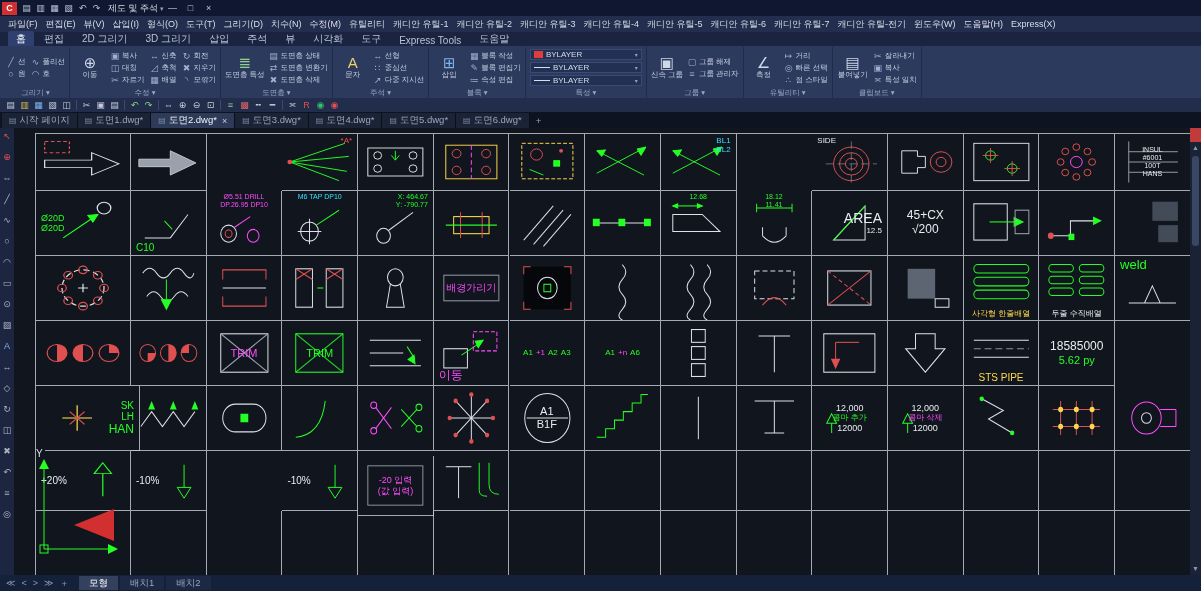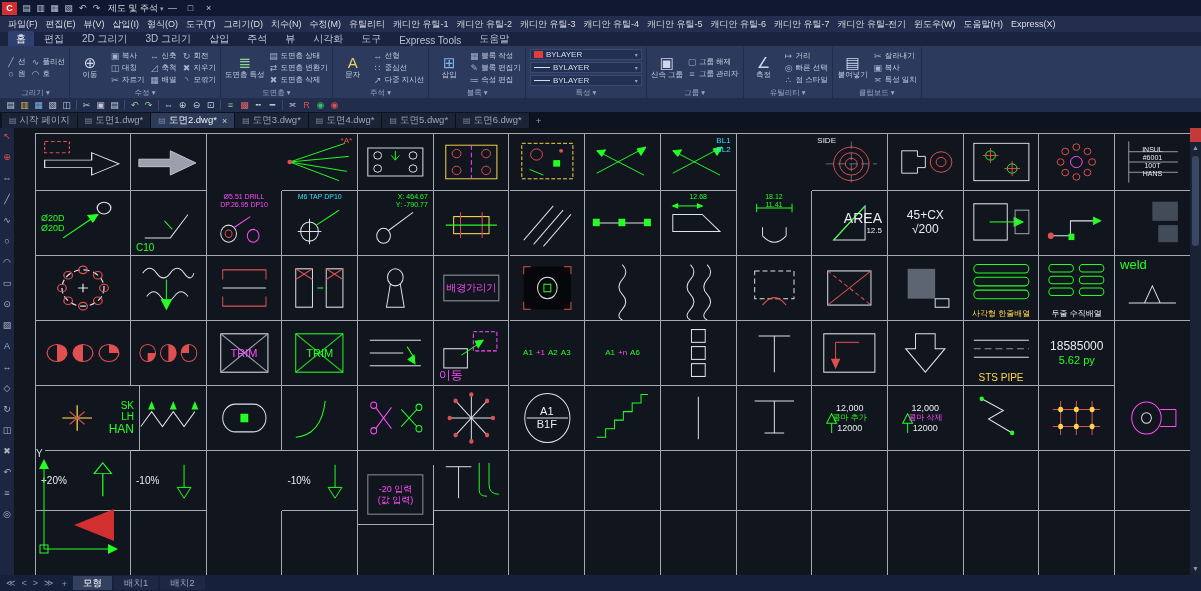--- a/index.html
+++ b/index.html
@@ -90,21 +90,21 @@
   .vs-marker{width:11px;height:14px;background:#c23b3b;flex:none;}
   .vs-up,.vs-down{height:12px;width:11px;color:#8b96ad;font-size:7px;line-height:12px;text-align:center;flex:none;}
   .vs-thumb{width:7px;height:90px;background:#3a4763;border-radius:3px;margin-top:2px;flex:none;}
   .vs-down{margin-top:auto;}
 
   
   .bottombar{height:16px;background:var(--bottom);display:flex;align-items:center;color:#9aa6bd;font-size:9.5px;padding-left:4px;gap:2px;}
   .bb-nav{font-size:9px;padding:0 2px;color:#8b96ad;}
   .bb-add{padding:0 4px;color:#8b96ad;}
   .bb-tab{padding:0 10px;height:14px;line-height:14px;background:#1c2844;white-space:nowrap;}
-  .bb-tab.active{background:#33415f;color:#fff;}
+  .bb-tab.active{background:#33415f;color:#fff;margin-left:6px;}
 </style>
 </head>
 <body>
 
 <div class="app">
 
   <div class="titlebar">
     <div class="logo">C</div>
     <div class="qa" id="qa">
         <span>▤</span>
@@ -1225,21 +1225,21 @@
             <svg viewBox="0 0 76 60" preserveAspectRatio="none">
               <g stroke="#24ff24" fill="none">
                 <path d="M54 48 l-7 -11 h14 z"></path>
                 <line x1="54" y1="14" x2="54" y2="37"></line>
               </g>
             </svg>
             <div class="ct ta-l">
               <span style="color: rgb(232, 236, 242); font-size: 10px;">-10%</span>
             </div>
           </div>
-          <div class="cell" style="left: 322.1px; top: 331px; width: 75.7px; height: 60px;">
+          <div class="cell" style="left: 322.1px; top: 322px; width: 75.7px; height: 60px;">
             <svg viewBox="0 0 76 60" preserveAspectRatio="none">
               <rect x="10" y="10" width="56" height="40" fill="none" stroke="#8d949e"></rect>
             </svg>
             <div class="ct">
               <span style="color: rgb(255, 77, 255); font-size: 9px;">-20 입력</span>
               <span style="color: rgb(255, 77, 255); font-size: 9px;">(값 입력)</span>
             </div>
           </div>
           <div class="cell" style="left: 397.8px; top: 317px; width: 75.7px; height: 60px;">
             <svg viewBox="0 0 76 60" preserveAspectRatio="none">

